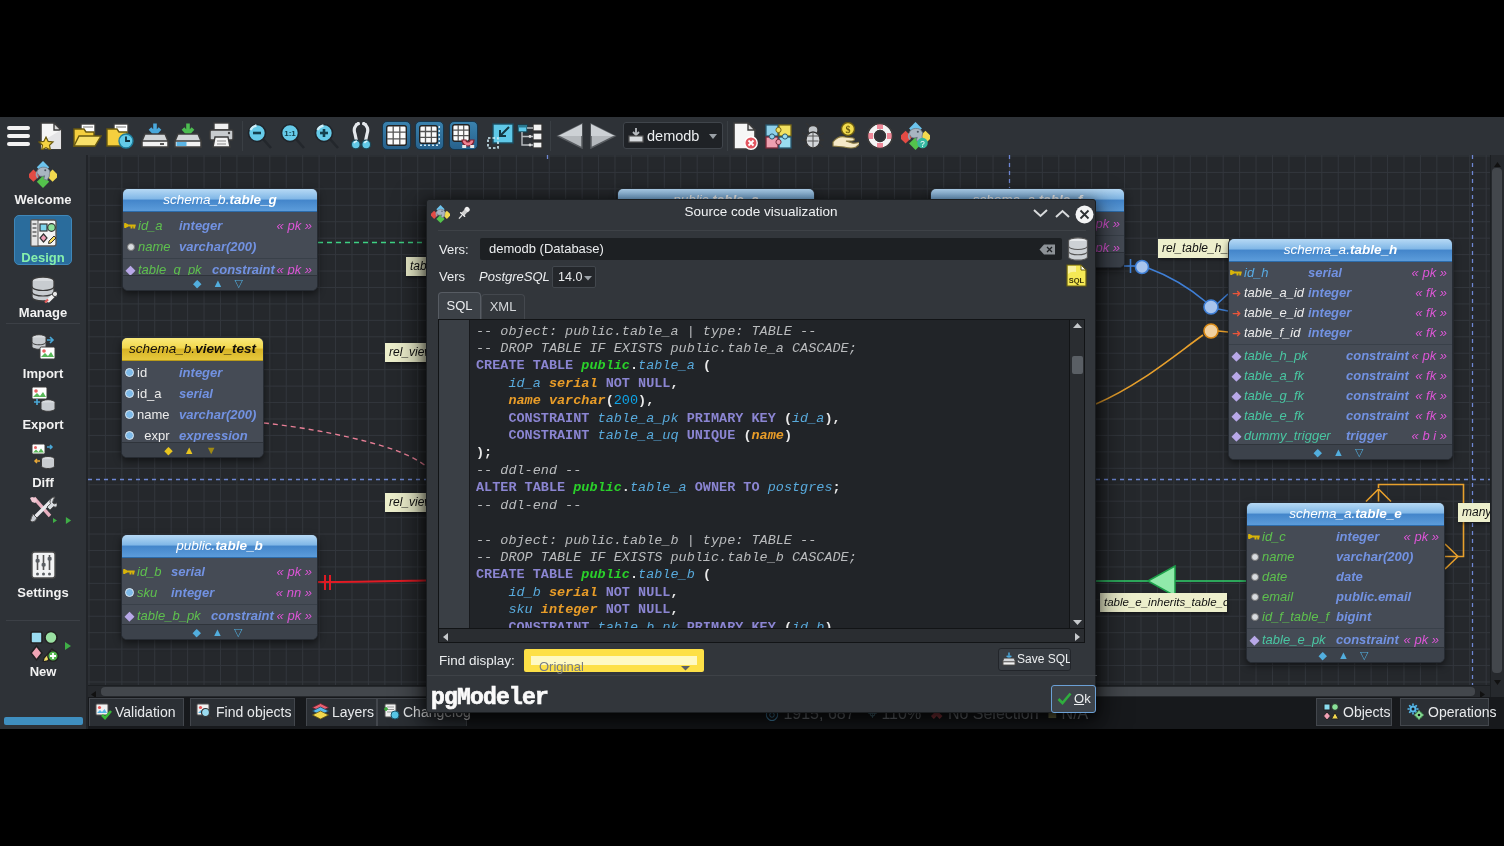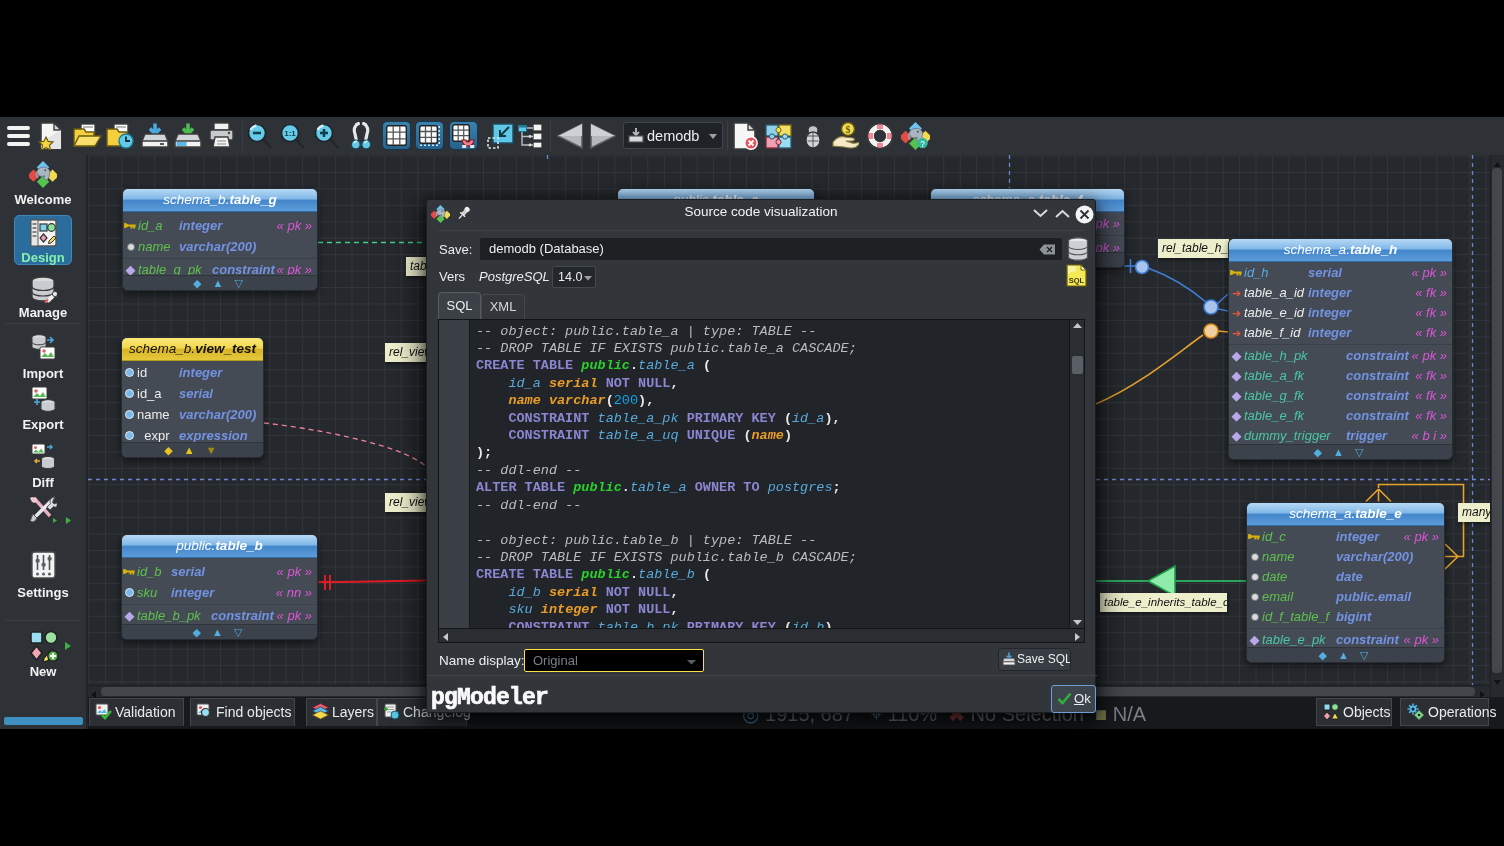--- a/index.html
+++ b/index.html
@@ -508,21 +508,21 @@
       <polygon points="8.5,4 16.5,8 8.5,12 0.5,8" fill="#58b8e8" stroke="#204a66" stroke-width="0.8"></polygon>
       <polygon points="8.5,8 16.5,12 8.5,16 0.5,12" fill="#f2d84e" stroke="#6a5a10" stroke-width="0.8"></polygon>
     </svg>Layers</div>
 <div class="tab" style="left:377px;width:90px"><svg style="vertical-align:-3px;margin:0 3px 0 5px" width="17" height="17" viewBox="0 0 17 17">
       <rect x="2" y="1" width="11" height="13" rx="1" fill="#f2f2f2" stroke="#555"></rect>
       <path d="M4 4 h7 M4 6.5 h7 M4 9 h5" stroke="#999" stroke-width="1"></path>
       <path d="M1 6 h4 m-2 -2 v4" stroke="#38a838" stroke-width="1.6"></path>
       <circle cx="12" cy="12" r="4" fill="#58c8e8" stroke="#1a5a70" stroke-width="1"></circle>
     </svg>Changelog</div>
 
-<div class="ab" style="left:742px;top:702px;width:560px;height:24px;line-height:24px;color:#7b8086;font-size:20px">
+<div class="ab" style="left:765px;top:702px;width:560px;height:24px;line-height:24px;color:#7b8086;font-size:16px">
 <span style="color:#4a90b8">◎</span> 1915, 687&nbsp;&nbsp;&nbsp;<span style="color:#5a8a9a">⌖</span> 110%&nbsp;&nbsp;<span style="color:#a04048;font-weight:bold">✖</span> No Selection&nbsp;&nbsp;<span style="color:#7a7a50">■</span> N/A</div>
 
 <div class="rbtn" style="left:1316px;width:76px"><svg style="vertical-align:-3px;margin:0 4px 0 6px" width="16" height="17" viewBox="0 0 16 17">
       <rect x="1" y="1" width="6" height="6" fill="#8adcf0" stroke="#222"></rect>
       <circle cx="12" cy="4" r="3.4" fill="#8ae098" stroke="#222"></circle>
       <polygon points="4,9 7.5,13 4,17 0.5,13" fill="#f0a0b4" stroke="#222"></polygon>
       <polygon points="12,9.5 15.5,16 8.5,16" fill="#f2d84e" stroke="#222"></polygon>
     </svg>Objects</div>
 <div class="rbtn" style="left:1400px;width:89px"><svg style="vertical-align:-3px;margin:0 4px 0 6px" width="17" height="17" viewBox="0 0 17 17">
       <circle cx="6" cy="6" r="4" fill="#58b8e8" stroke="#204a66" stroke-width="1"></circle>
@@ -557,21 +557,21 @@
     </svg>
 <svg class="ab" style="left:627px;top:8px" width="17" height="11" viewBox="0 0 17 11">
       <path d="M2 9 l6.5 -6 6.5 6" stroke="#d8dadc" stroke-width="2" fill="none"></path>
     </svg>
 <svg class="ab" style="left:648px;top:5px" width="19" height="19" viewBox="0 0 19 19">
       <circle cx="9.5" cy="9.5" r="9" fill="#f2f3f4"></circle>
       <path d="M5.5 5.5 l8 8 m0 -8 l-8 8" stroke="#2b2f33" stroke-width="1.8"></path>
     </svg>
 <div class="ab" style="left:11px;top:30px;width:648px;height:1px;background:#23262a;border-bottom:1px solid #3e4247"></div>
 
-<div class="ab" style="left:12px;top:40px;height:20px;line-height:20px">Save:</div>
+<div class="ab" style="left:12px;top:40px;height:20px;line-height:20px">Vers:</div>
 <div class="ab" style="left:53px;top:38px;width:582px;height:22px;background:#1d2023;border-radius:2px"></div>
 <div class="ab" style="left:62px;top:39px;height:20px;line-height:20px">demodb (Database)</div>
 <svg class="ab" style="left:612px;top:44px" width="17" height="11" viewBox="0 0 17 11">
       <path d="M5 0.5 h11 v10 h-11 L0.5 5.5z" fill="#8d9297"></path>
       <path d="M8 3 l5 5 m0 -5 l-5 5" stroke="#1d2023" stroke-width="1.3"></path>
     </svg>
 <svg class="ab" style="left:640px;top:37px" width="22" height="24" viewBox="0 0 22 24">
       <ellipse cx="11" cy="4" rx="9.5" ry="3.2" fill="#e8eaec" stroke="#555" stroke-width="1.2"></ellipse>
       <path d="M1.5 4 v16 c0 1.8 4.3 3.2 9.5 3.2 s9.5 -1.4 9.5 -3.2 V4" fill="#cdd1d5" stroke="#555" stroke-width="1.2"></path>
       <path d="M1.5 9.3 c0 1.8 4.3 3.2 9.5 3.2 s9.5 -1.4 9.5 -3.2 M1.5 14.6 c0 1.8 4.3 3.2 9.5 3.2 s9.5 -1.4 9.5 -3.2" fill="none" stroke="#555" stroke-width="1.1"></path>
@@ -624,22 +624,22 @@
 <div class="ab" style="left:645px;top:156px;width:11px;height:18px;background:#5a5f65;border-radius:2px"></div>
 
 <div class="ab" style="left:11px;top:429px;width:647px;height:14px;background:#2a2d31;border:1px solid #121416;border-top:none"></div>
 <svg class="ab" style="left:14px;top:432px" width="10" height="10">
       <polygon points="7,1 7,9 2,5" fill="#c6c9cc"></polygon>
     </svg>
 <svg class="ab" style="left:645px;top:432px" width="10" height="10">
       <polygon points="3,1 3,9 8,5" fill="#c6c9cc"></polygon>
     </svg>
 
-<div class="ab" style="left:12px;top:451px;height:20px;line-height:20px;font-size:13.5px">Name display:</div>
-<div class="ab" style="left:97px;top:449px;width:180px;height:23px;background:#000000;border:1px solid #fde047;border-radius:2px;line-height:21px;padding-left:8px;color:#797e84">Original<svg width="9" height="6" viewBox="0 0 9 6" style="position:absolute;right:7px;top:9px">
+<div class="ab" style="left:12px;top:451px;height:20px;line-height:20px;font-size:13.5px">Find display:</div>
+<div class="ab" style="left:97px;top:449px;width:180px;height:23px;background:#fef9c3;border:7px solid #fde047;border-radius:2px;line-height:21px;padding-left:8px;color:#797e84">Original<svg width="9" height="6" viewBox="0 0 9 6" style="position:absolute;right:7px;top:9px">
         <polygon points="0,1 9,1 4.5,5.5" fill="#5a5f65"></polygon>
       </svg></div>
 <div class="ab" style="left:571px;top:448px;width:73px;height:23px;background:#383d43;border:1px solid #22252a;border-radius:3px;line-height:21px;font-size:12px;white-space:nowrap;overflow:hidden"><svg width="14" height="14" viewBox="0 0 15 15" style="vertical-align:-3px;margin:0 1px 0 3px">
         <path d="M7.5 0.5 v6 m-2.5 -2.5 l2.5 2.5 2.5 -2.5" stroke="#4aa8dc" stroke-width="1.6" fill="none"></path>
         <path d="M2 6.5 h11 l1.5 4 v3 h-14 v-3z" fill="#d2d5d8" stroke="#3c3c3c" stroke-width="1"></path>
         <rect x="1" y="10.5" width="13" height="3.5" fill="#f2f2f2" stroke="#3c3c3c" stroke-width="1"></rect>
       </svg>Save SQL</div>
 <div class="ab" style="left:0px;top:475px;width:670px;height:1px;background:#23262a;border-bottom:1px solid #3e4247"></div>
 
 <svg class="ab" style="left:3px;top:482px" width="126" height="29" viewBox="0 0 126 29">

